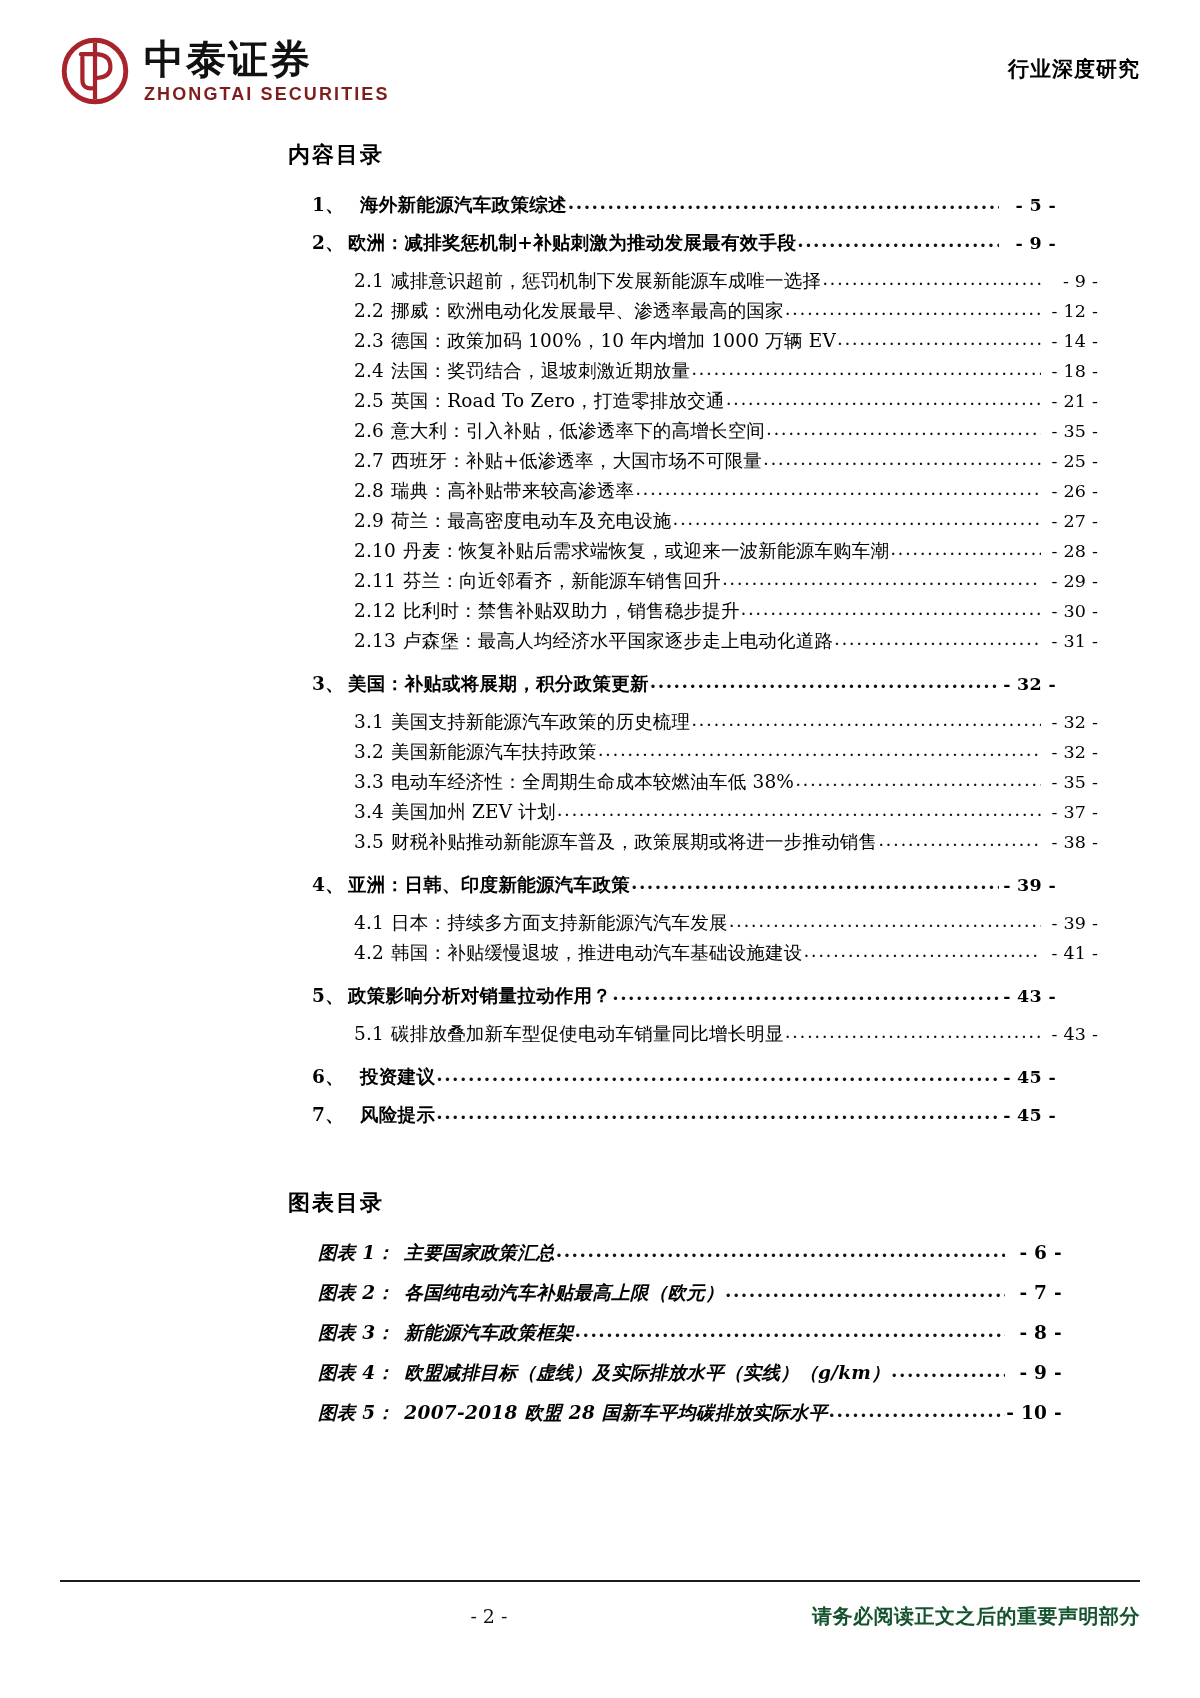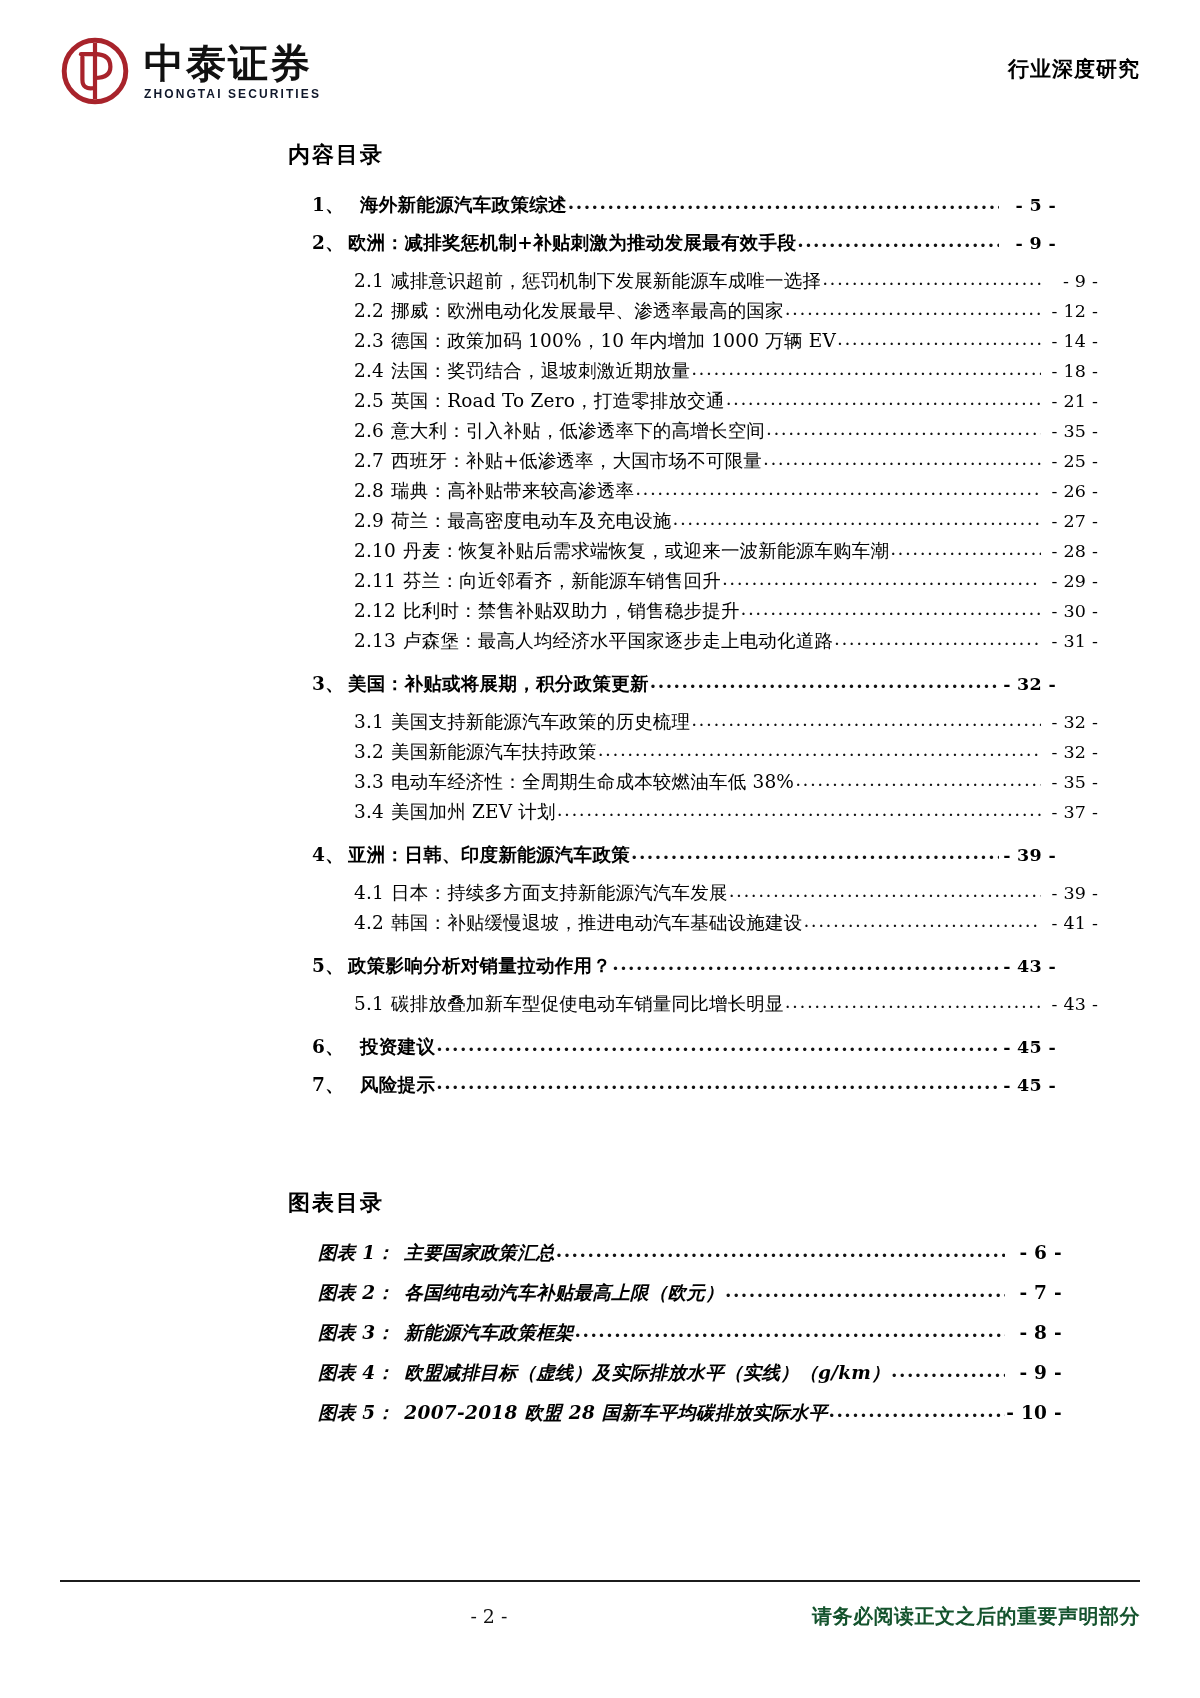--- a/index.html
+++ b/index.html
@@ -43,33 +43,33 @@
     height: 70px;
     flex: 0 0 auto;
   }
   .brand-text {
     display: flex;
     flex-direction: column;
     justify-content: center;
     line-height: 1;
   }
   .brand-cn {
-    font-family: Liberation Sans, sans-serif;
+    font-family: Liberation Serif, serif;
     font-size: 40px;
     font-weight: 700;
     letter-spacing: 2px;
     color: #111111;
   }
   .brand-en {
     margin-top: 5px;
     font-family: "Liberation Sans", sans-serif;
-    font-size: 12px;
+    font-size: 18px;
     font-weight: 700;
     letter-spacing: 2.1px;
-    color: #0f172a;
+    color: #7f1d1d;
   }
   .header-right {
     font-family: "DejaVu Serif", "Liberation Serif", serif;
     font-size: 21px;
     font-weight: 700;
     color: #000000;
     letter-spacing: 1px;
     padding-bottom: 4px;
   }
 
@@ -341,20 +341,26 @@
         <span class="toc-label">电动车经济性：全周期生命成本较燃油车低 38%</span>
         <span class="toc-leader"></span>
         <span class="toc-page">- 35 -</span>
       </div>
       <div class="toc-row lvl2">
         <span class="toc-num">3.4</span>
         <span class="toc-label">美国加州 ZEV 计划</span>
         <span class="toc-leader"></span>
         <span class="toc-page">- 37 -</span>
       </div>
+      <div class="toc-row lvl2">
+        <span class="toc-num">3.5</span>
+        <span class="toc-label">财税补贴推动新能源车普及，政策展期或将进一步推动销售</span>
+        <span class="toc-leader"></span>
+        <span class="toc-page">- 38 -</span>
+      </div>
       <div class="toc-row lvl1 gap-before">
         <span class="toc-num">4、</span>
         <span class="toc-label">亚洲：日韩、印度新能源汽车政策</span>
         <span class="toc-leader"></span>
         <span class="toc-page">- 39 -</span>
       </div>
       <div class="toc-row lvl2">
         <span class="toc-num">4.1</span>
         <span class="toc-label">日本：持续多方面支持新能源汽汽车发展</span>
         <span class="toc-leader"></span>

